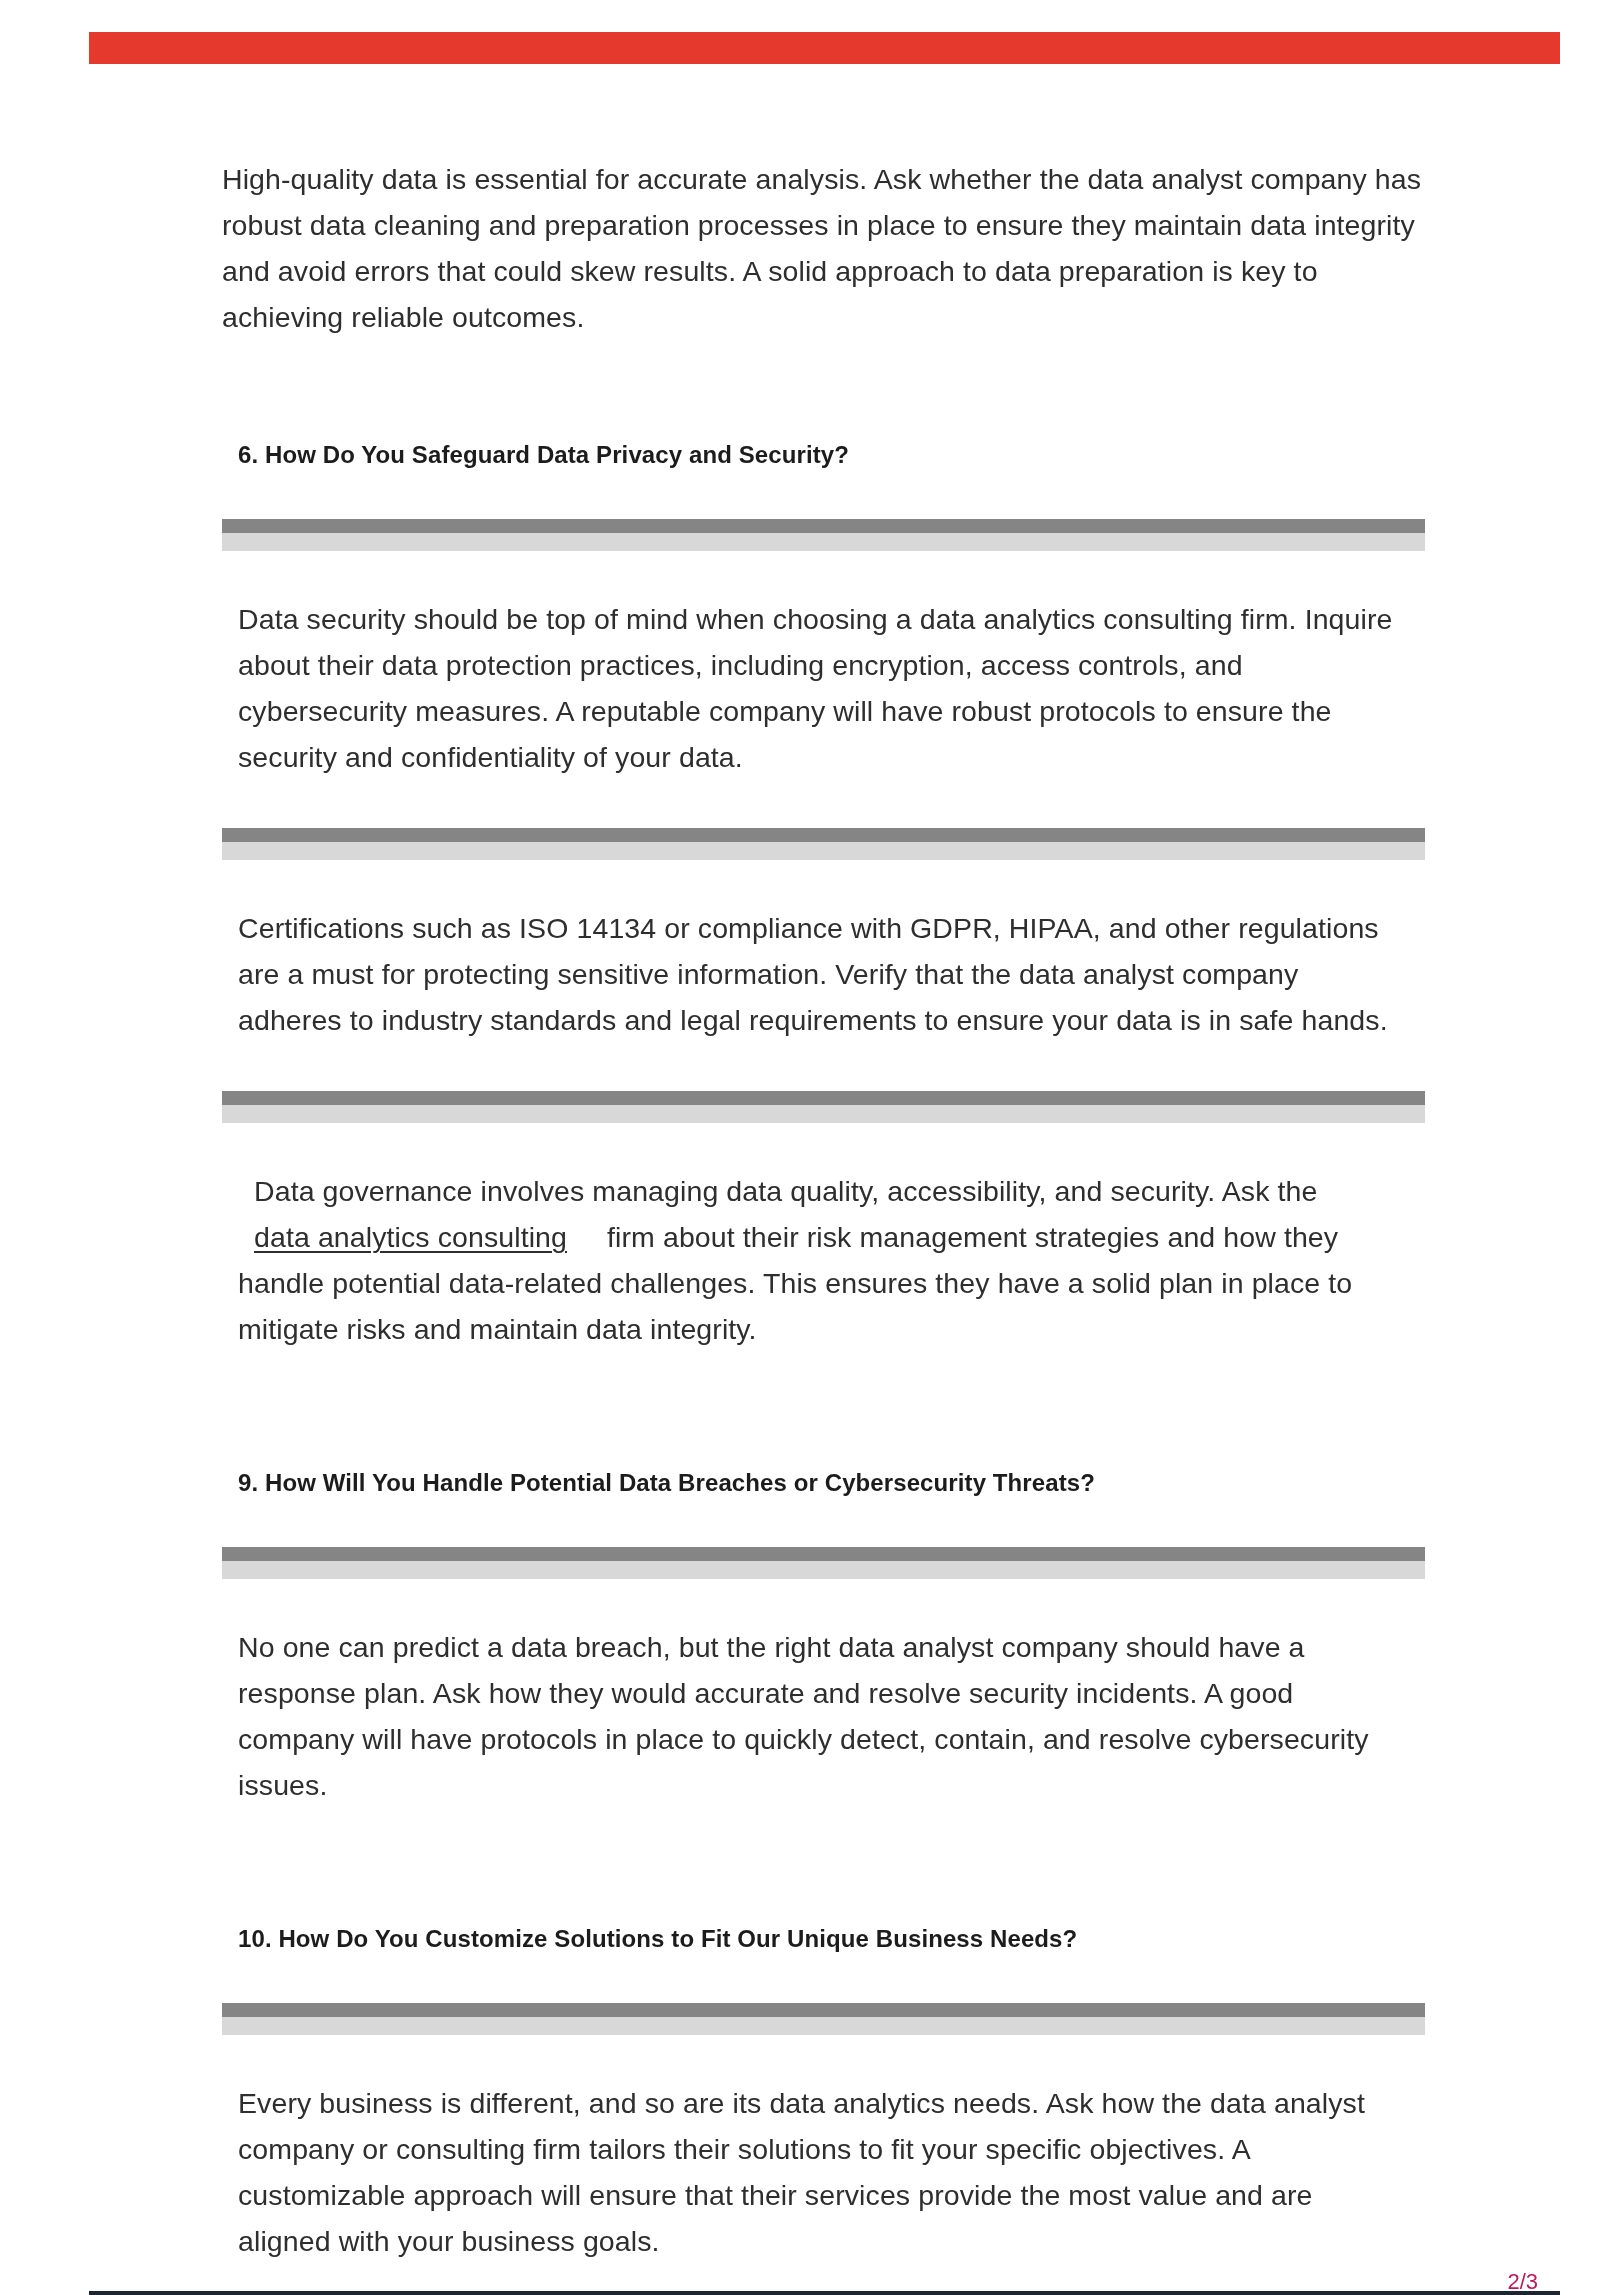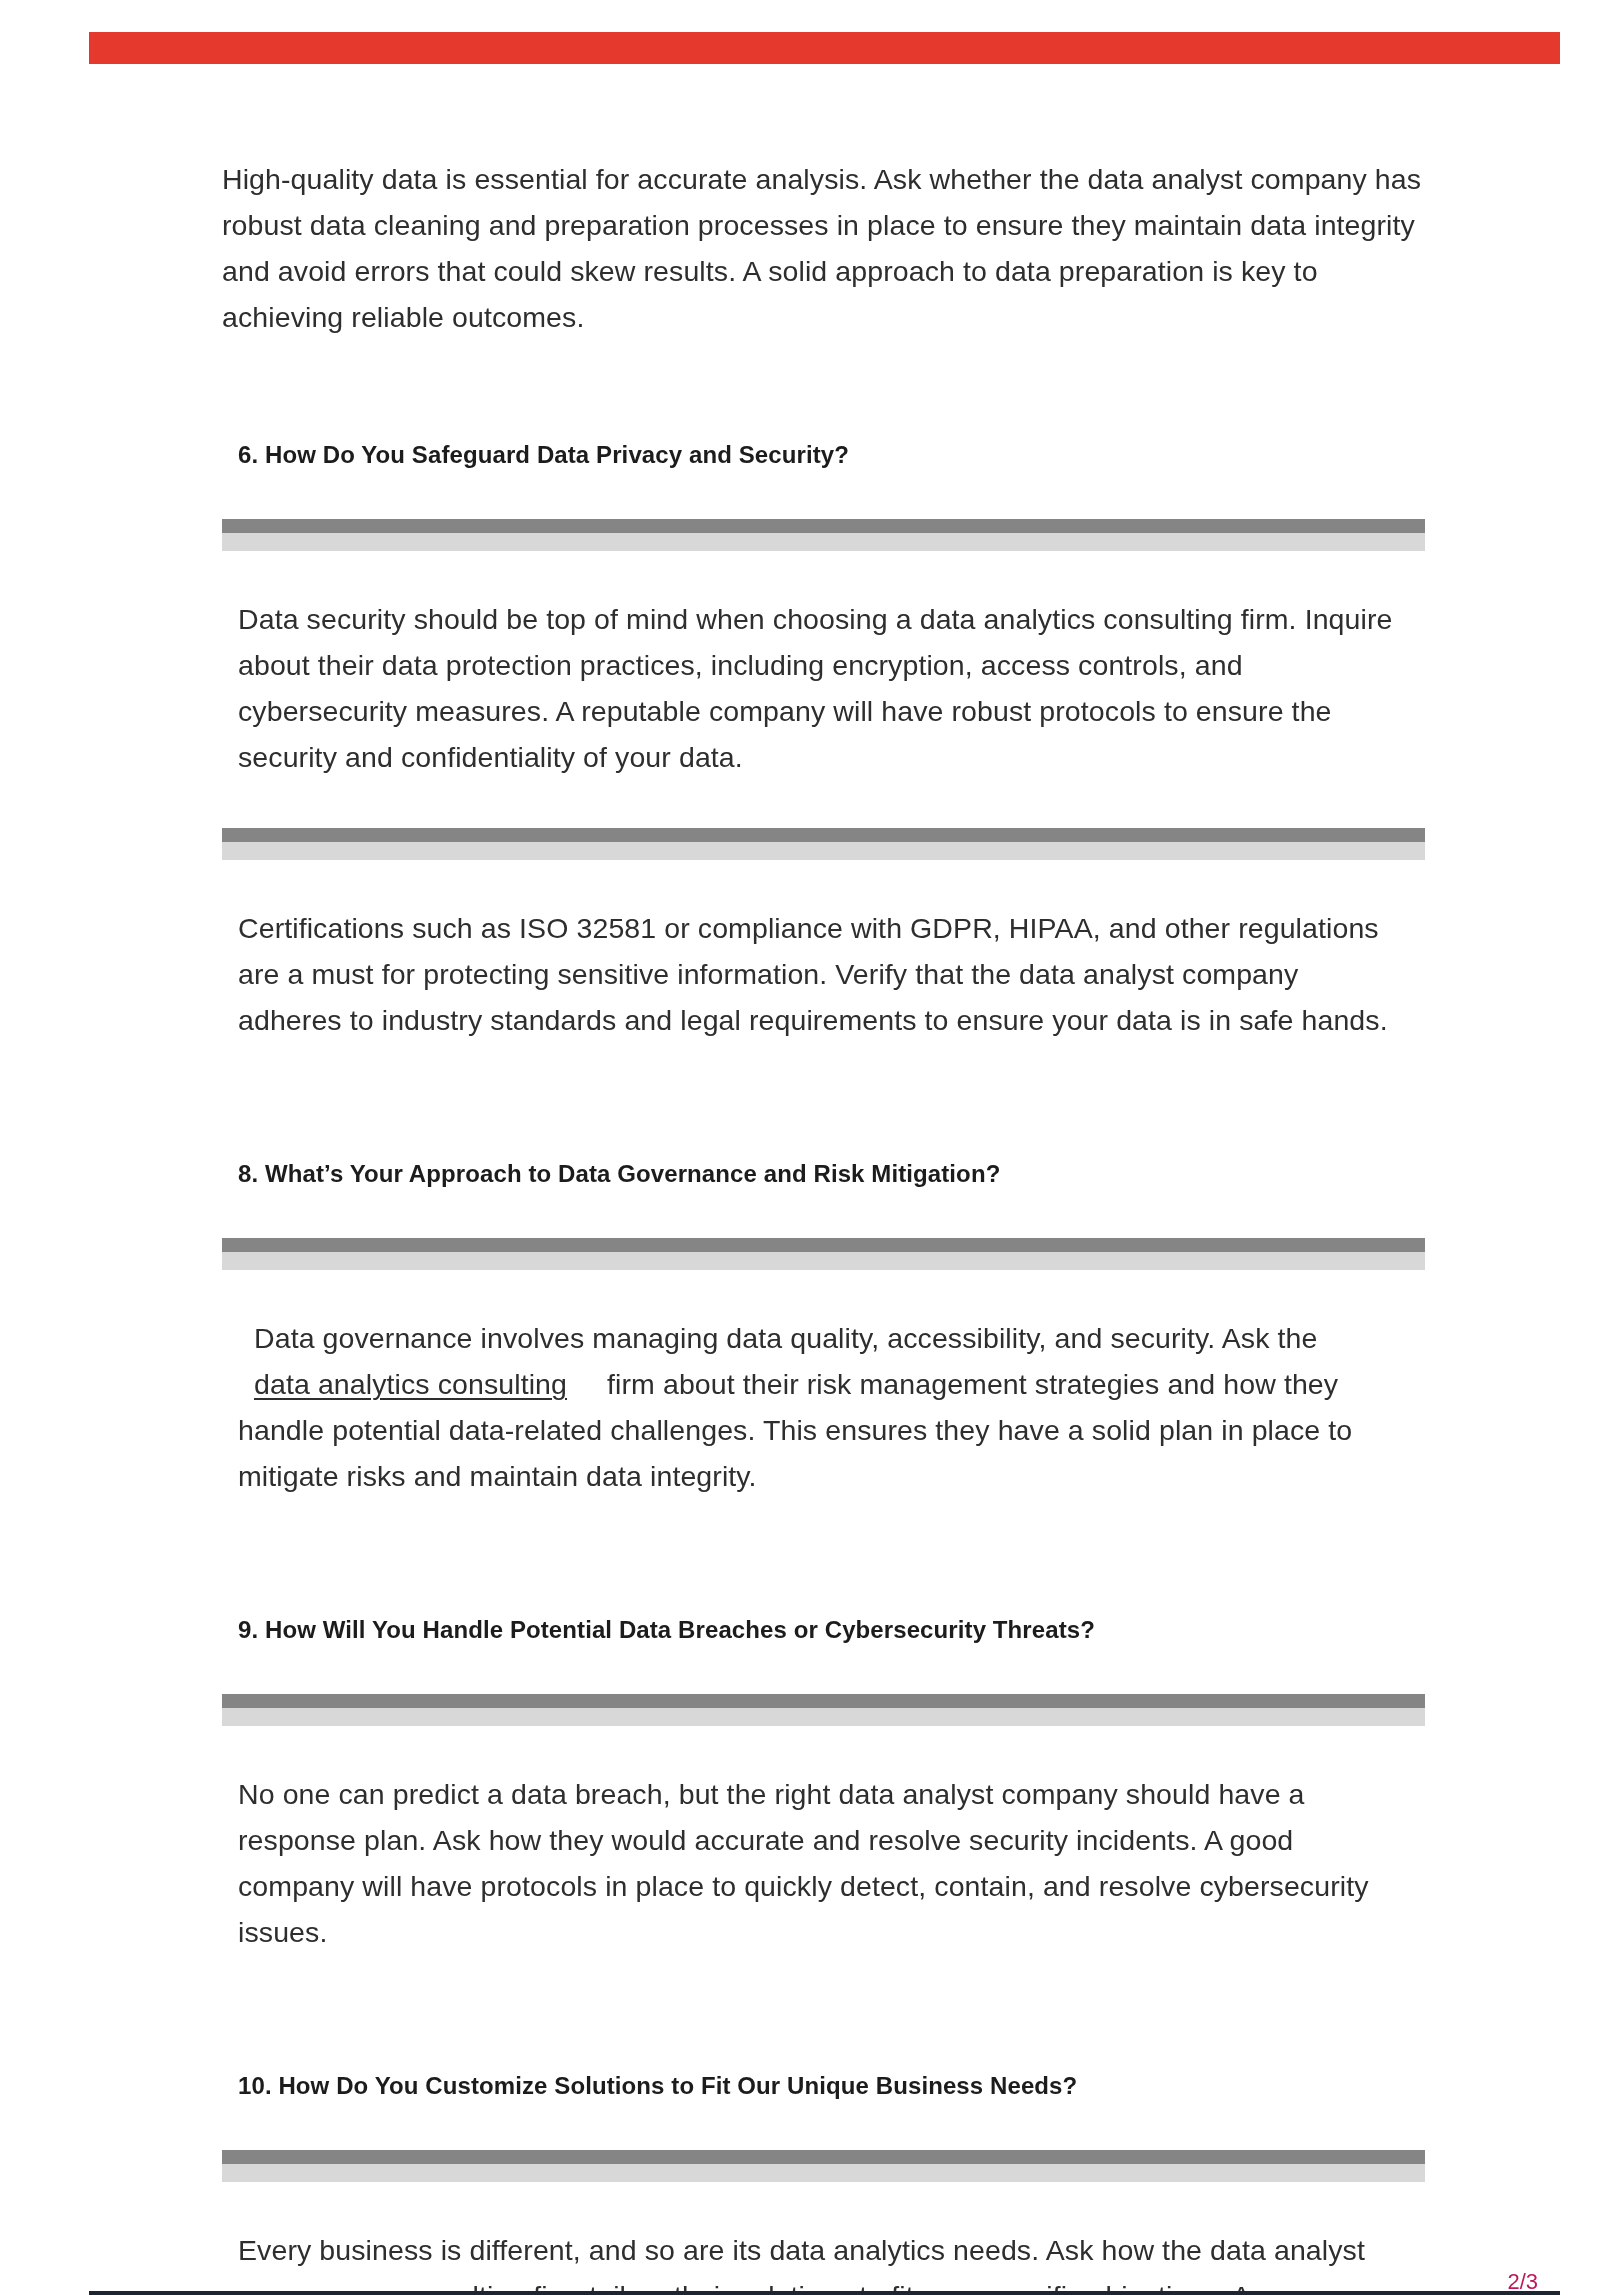--- a/index.html
+++ b/index.html
@@ -76,25 +76,24 @@
     <p class="body-text">High-quality data is essential for accurate analysis. Ask whether the data analyst company has robust data cleaning and preparation processes in place to ensure they maintain data integrity and avoid errors that could skew results. A solid approach to data preparation is key to achieving reliable outcomes.</p>
 
     <section>
       <h2 class="section-heading">6. How Do You Safeguard Data Privacy and Security?</h2>
       <hr class="section-divider">
       <p class="body-text">Data security should be top of mind when choosing a data analytics consulting firm. Inquire about their data protection practices, including encryption, access controls, and cybersecurity measures. A reputable company will have robust protocols to ensure the security and confidentiality of your data.</p>
     </section>
 
     <section>
       <hr class="section-divider">
-      <p class="body-text">Certifications such as ISO 32581 or compliance with GDPR, HIPAA, and other regulations are a must for protecting sensitive information. Verify that the data analyst company adheres to industry standards and legal requirements to ensure your data is in safe hands.</p>
+      <p class="body-text">Certifications such as ISO 14134 or compliance with GDPR, HIPAA, and other regulations are a must for protecting sensitive information. Verify that the data analyst company adheres to industry standards and legal requirements to ensure your data is in safe hands.</p>
     </section>
 
     <section>
-      <h2 class="section-heading">8. What’s Your Approach to Data Governance and Risk Mitigation?</h2>
       <hr class="section-divider">
       <p class="body-text"><span>Data governance involves managing data quality, accessibility, and security. Ask the </span><a class="inline-link">data analytics consulting</a><span> firm about their risk management strategies and how they handle potential data-related challenges. This ensures they have a solid plan in place to mitigate risks and maintain data integrity.</span></p>
     </section>
 
     <section>
       <h2 class="section-heading">9. How Will You Handle Potential Data Breaches or Cybersecurity Threats?</h2>
       <hr class="section-divider">
       <p class="body-text">No one can predict a data breach, but the right data analyst company should have a response plan. Ask how they would accurate and resolve security incidents. A good company will have protocols in place to quickly detect, contain, and resolve cybersecurity issues.</p>
     </section>
 

